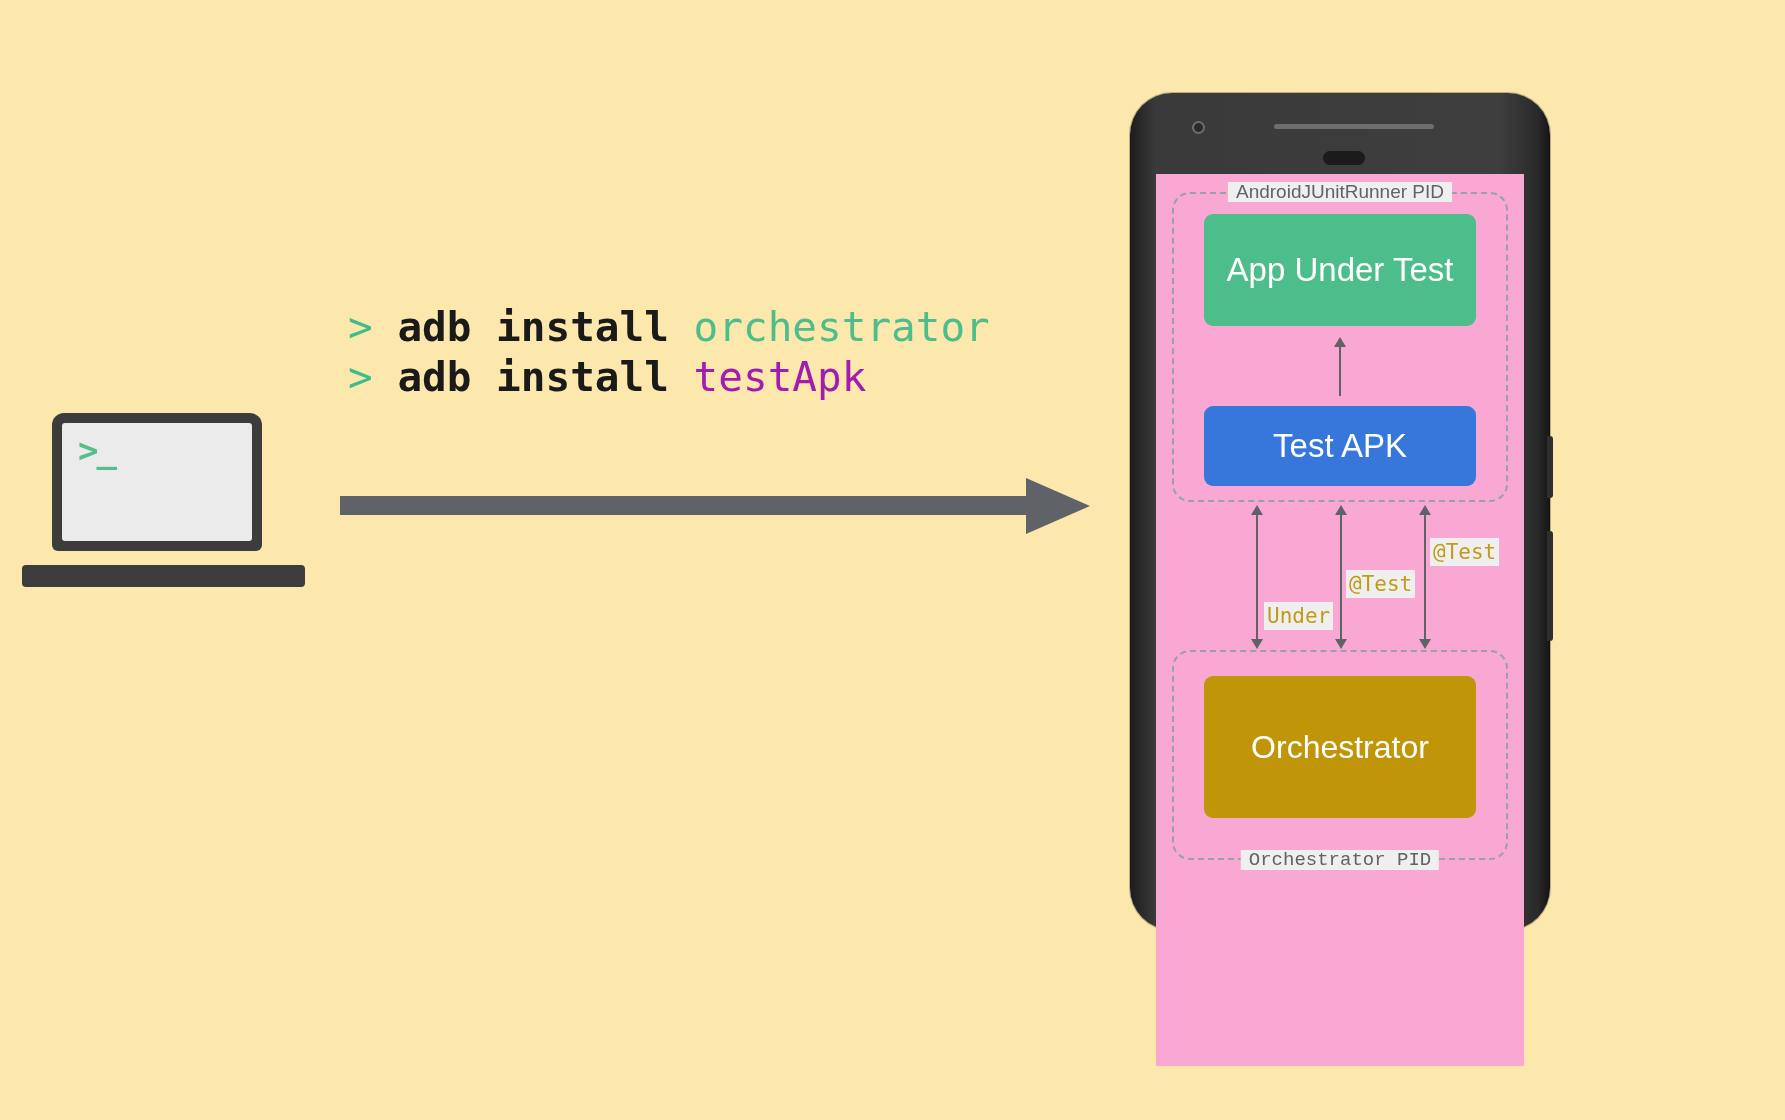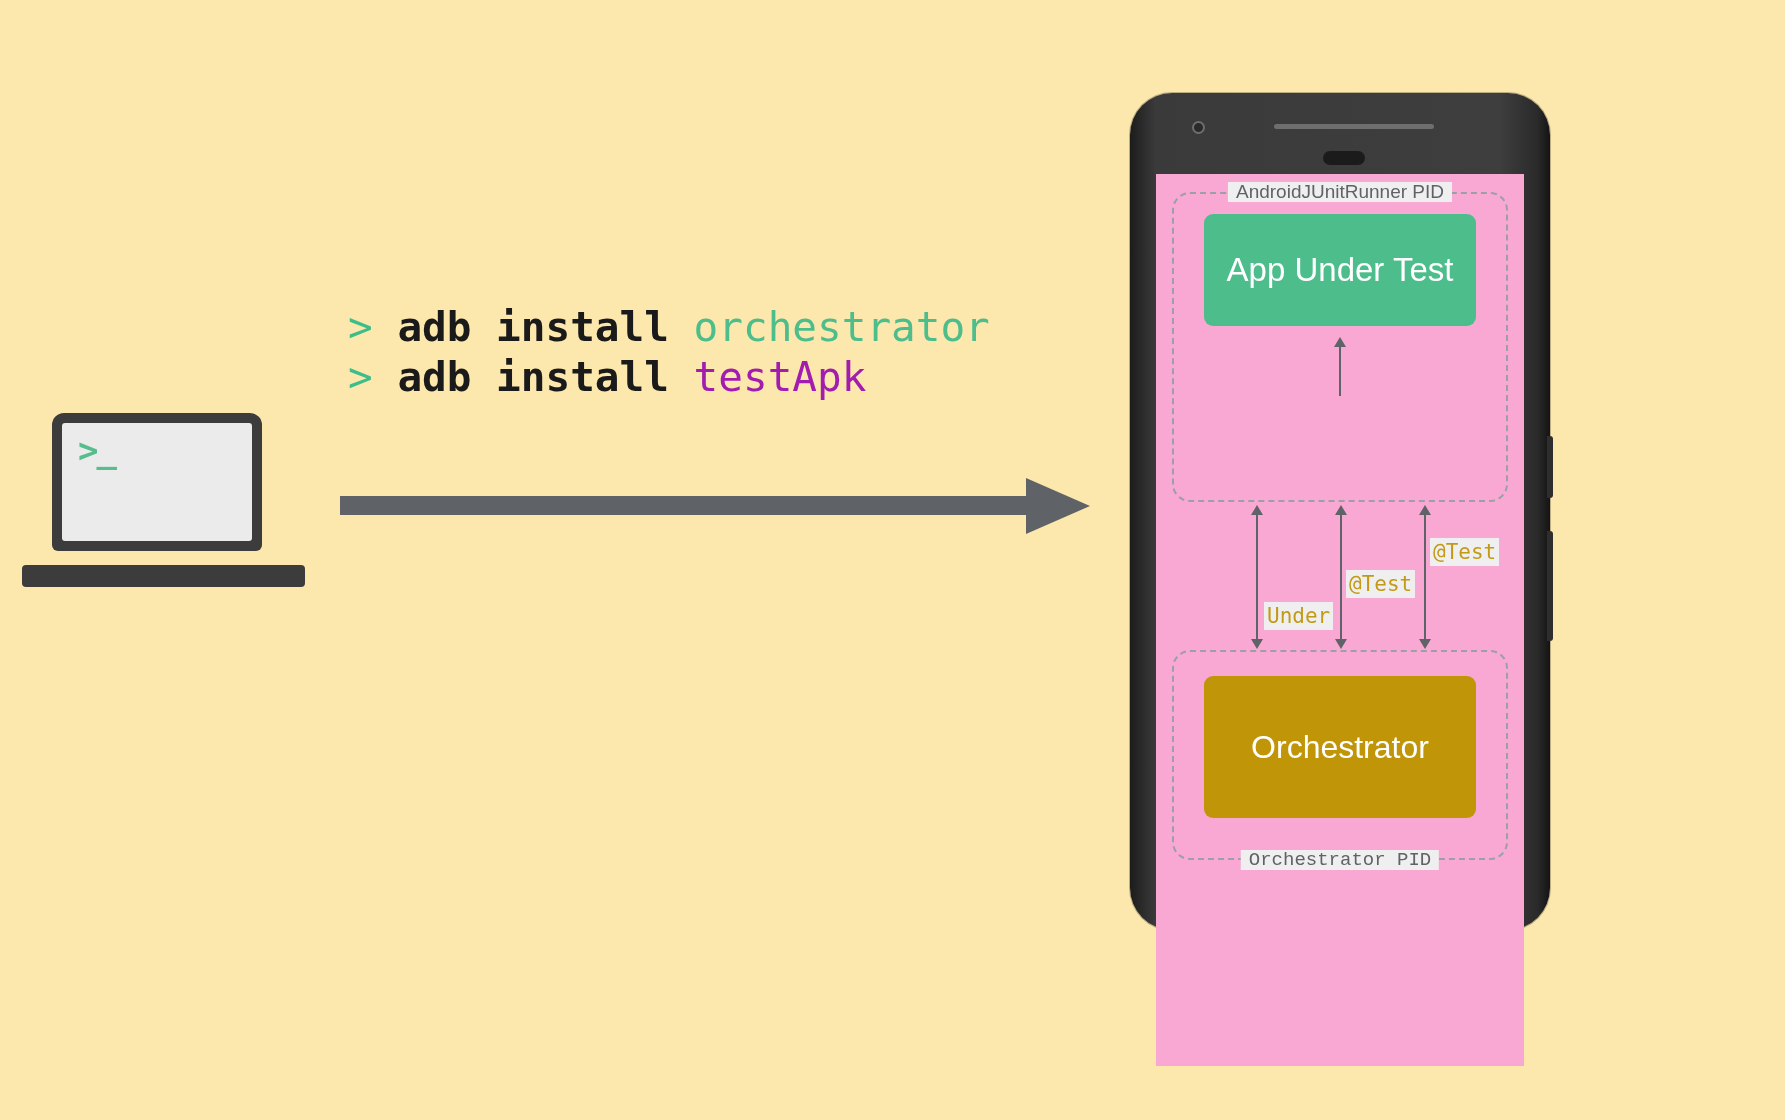--- a/index.html
+++ b/index.html
@@ -352,20 +352,21 @@
 
     <div id="phone-screen">
 
       <div class="pid-region" id="region-runner"></div>
       <div class="pid-label" id="label-runner">AndroidJUnitRunner PID</div>
 
       <div class="pid-region" id="region-orchestrator"></div>
       <div class="pid-label" id="label-orchestrator">Orchestrator PID</div>
 
       <div class="comp-box" id="box-app-under-test">App Under Test</div>
+      <div class="comp-box" id="box-test-apk">Test APK</div>
       <div class="comp-box" id="box-orchestrator">Orchestrator</div>
 
       <div class="v-arrow" id="arrow-apk-to-app">
         <div class="arrow-head-up"></div>
       </div>
 
       <div class="v-arrow" id="arrow-setup">
         <div class="arrow-head-up"></div>
         <div class="arrow-head-down"></div>
       </div>

